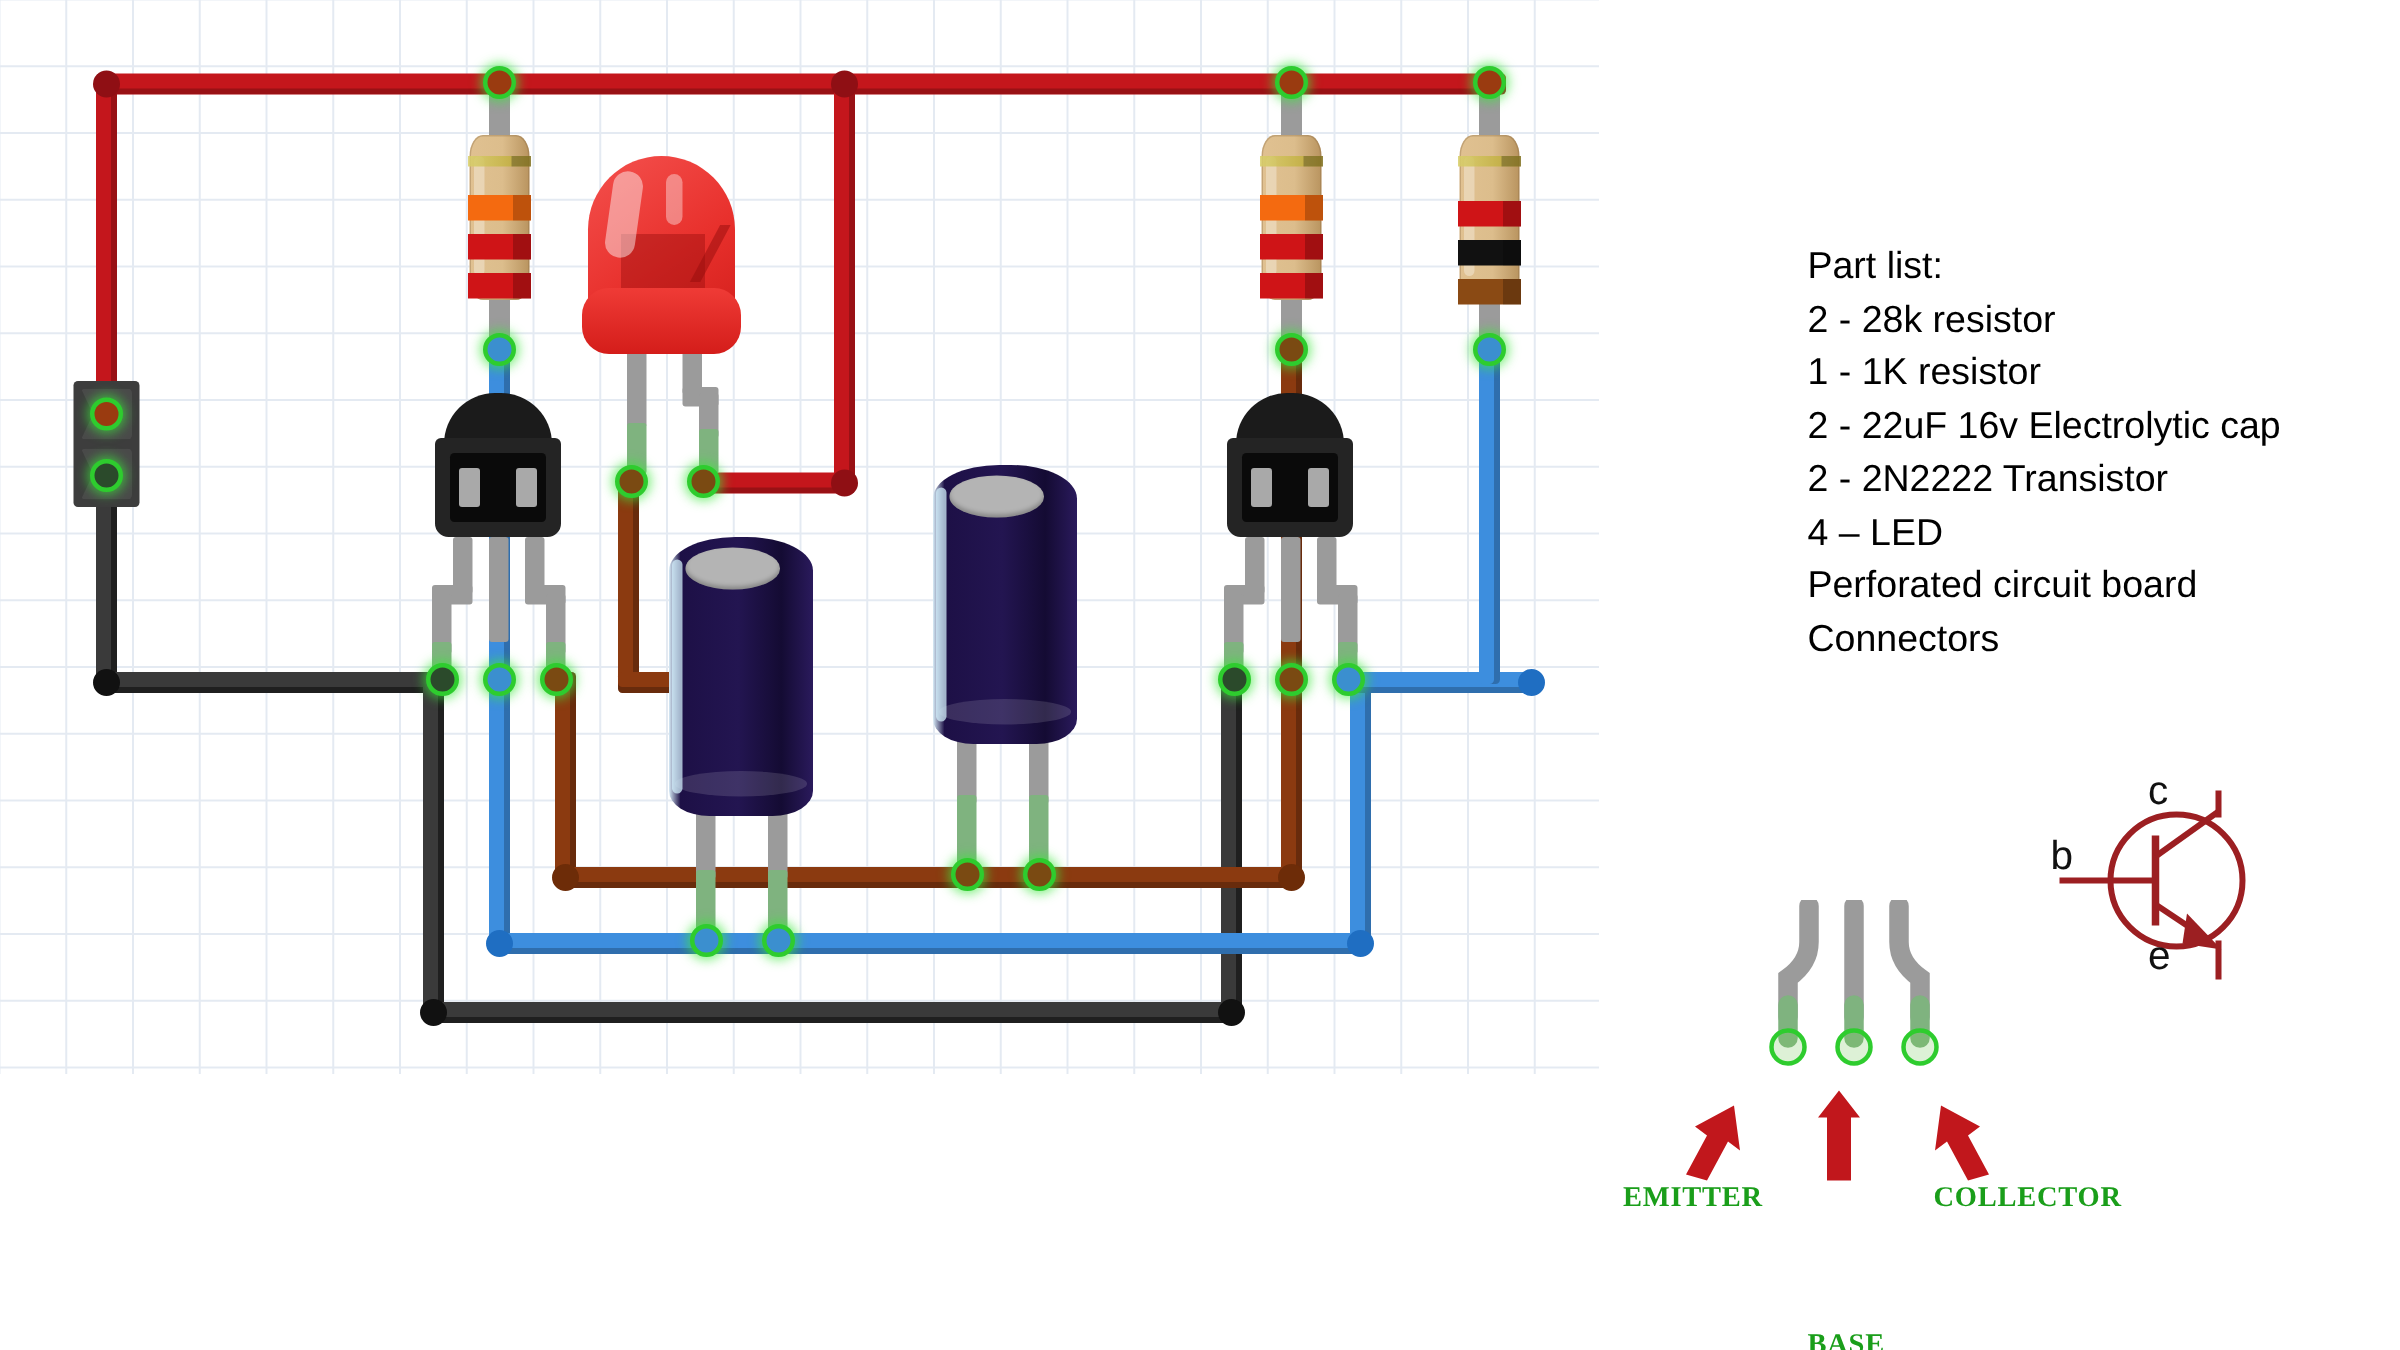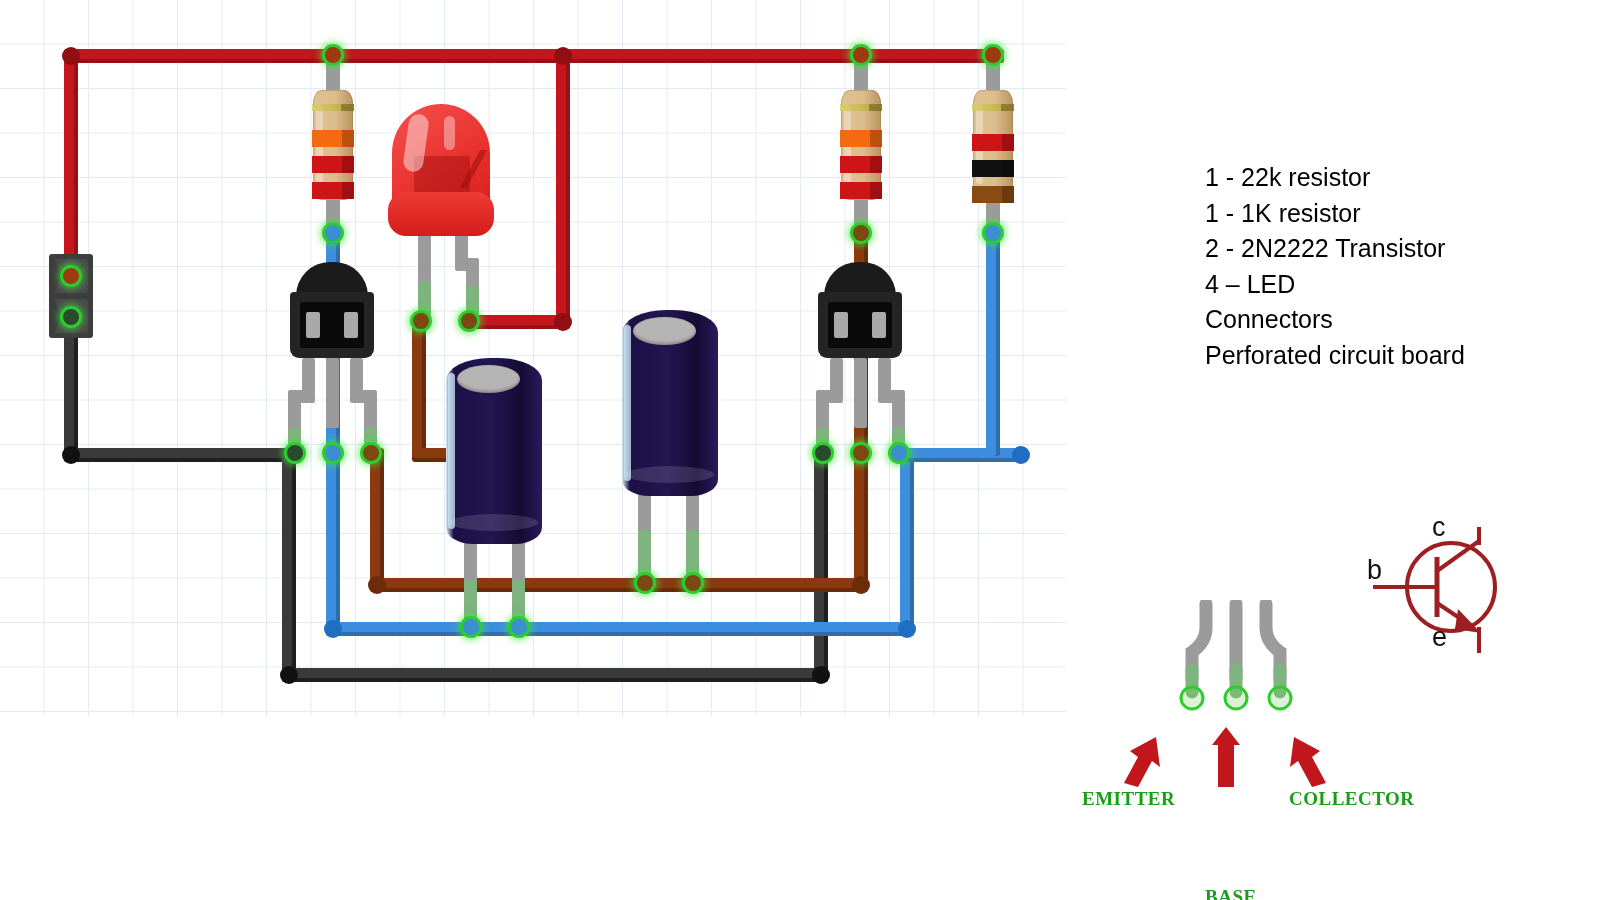--- a/index.html
+++ b/index.html
@@ -290,26 +290,28 @@
   <div class="pad ibrn" style="left:360px;top:442px;"></div>
   <div class="pad iblk" style="left:812px;top:442px;"></div>
   <div class="pad ibrn" style="left:850px;top:442px;"></div>
   <div class="pad iblue" style="left:888px;top:442px;"></div>
   <div class="pad ibrn" style="left:634px;top:572px;"></div>
   <div class="pad ibrn" style="left:682px;top:572px;"></div>
   <div class="pad iblue" style="left:460px;top:616px;"></div>
   <div class="pad iblue" style="left:508px;top:616px;"></div>
 
   <div class="partlist">
-    <div>1 - 22k resistor</div>
+    <div>Part list:</div>
+    <div>2 - 28k resistor</div>
     <div>1 - 1K resistor</div>
+    <div>2 - 22uF 16v Electrolytic cap</div>
     <div>2 - 2N2222 Transistor</div>
     <div>4 – LED</div>
+    <div>Perforated circuit board</div>
     <div>Connectors</div>
-    <div>Perforated circuit board</div>
   </div>
 
 
   <svg width="220" height="130" style="position:absolute;left:1170px;top:600px;">
     <path d="M36 4 L36 28 Q36 42 22 52 L22 78" stroke="#9b9b9b" stroke-width="13" fill="none" stroke-linecap="round"></path>
     <path d="M66 4 L66 78" stroke="#9b9b9b" stroke-width="13" fill="none" stroke-linecap="round"></path>
     <path d="M96 4 L96 28 Q96 42 110 52 L110 78" stroke="#9b9b9b" stroke-width="13" fill="none" stroke-linecap="round"></path>
     <path d="M22 70 L22 92" stroke="#7fb37f" stroke-width="13" fill="none" stroke-linecap="round"></path>
     <path d="M66 70 L66 92" stroke="#7fb37f" stroke-width="13" fill="none" stroke-linecap="round"></path>
     <path d="M110 70 L110 92" stroke="#7fb37f" stroke-width="13" fill="none" stroke-linecap="round"></path>

